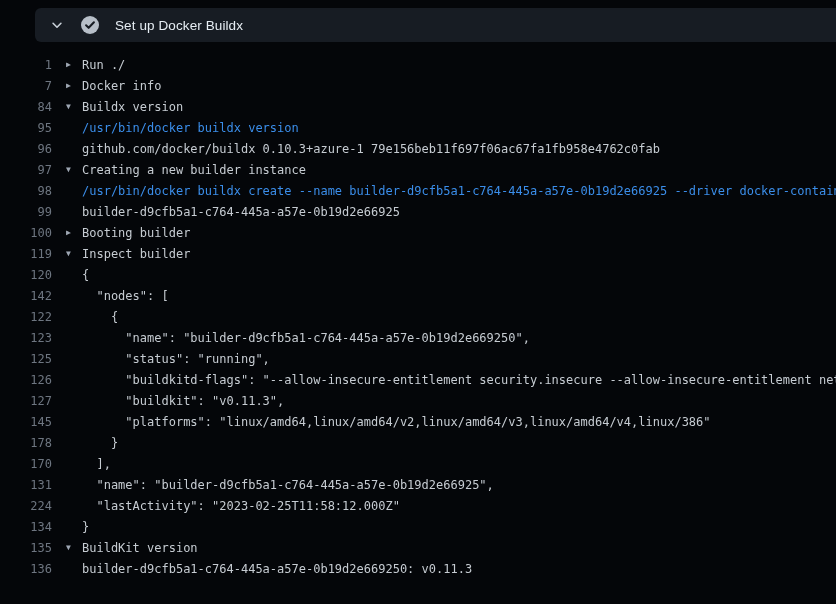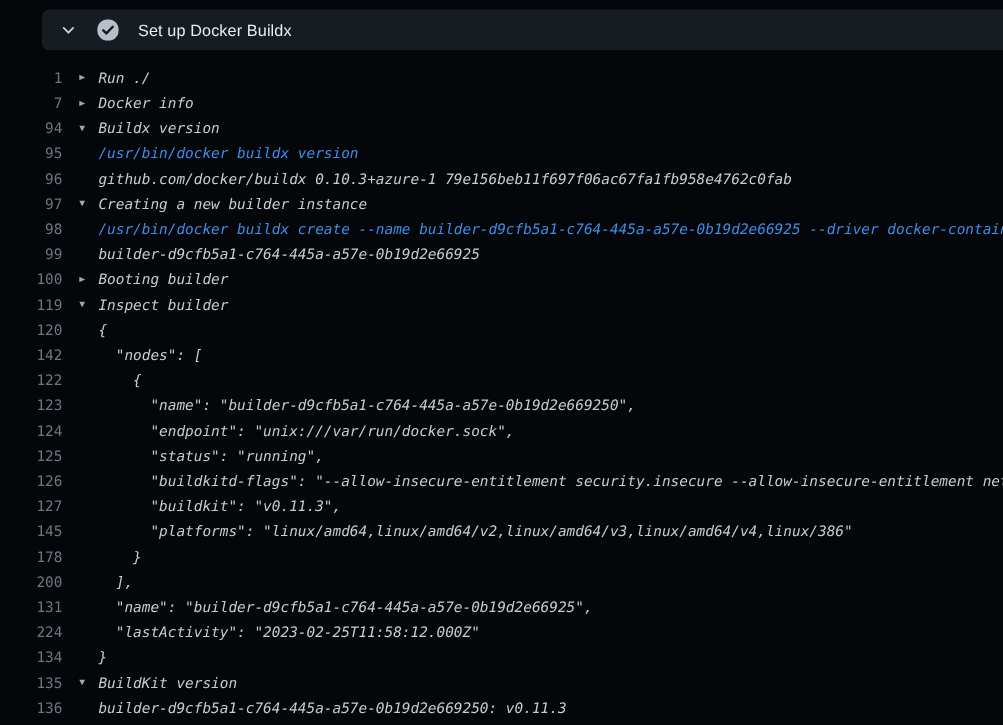--- a/index.html
+++ b/index.html
@@ -57,21 +57,21 @@
     user-select: none;
   }
   .row .marker {
     flex: 0 0 16px;
     margin-left: 14px;
     color: #9ea7b3;
     font-size: 8px;
     text-align: left;
     line-height: 21px;
   }
-  .row .text { color: #c6ccd2; font-style: italic; }
+  .row .text { color: #c6ccd2; }
   .row .text.cmd { color: #3b8eea; }
 </style>
 </head>
 <body>
 
 <div class="page">
 
   <div class="step-header">
     <span class="chevron">
       <svg width="14" height="14" viewBox="0 0 16 16" fill="none">
@@ -83,39 +83,38 @@
         <circle cx="8" cy="8" r="8" fill="#b7bfc8"></circle>
         <path d="M4.5 8.2l2.3 2.3 4.7-4.9" stroke="#171c23" stroke-width="1.8" fill="none" stroke-linecap="round" stroke-linejoin="round"></path>
       </svg>
     </span>
     <span class="step-title">Set up Docker Buildx</span>
   </div>
 
   <div class="log">
       <div class="row group"><span class="num">1</span><span class="marker">▶</span><span class="text">Run ./</span></div>
       <div class="row group"><span class="num">7</span><span class="marker">▶</span><span class="text">Docker info</span></div>
-      <div class="row group"><span class="num">94</span><span class="marker">▼</span><span class="text">Buildx version</span></div>
+      <div class="row group"><span class="num">84</span><span class="marker">▼</span><span class="text">Buildx version</span></div>
       <div class="row"><span class="num">95</span><span class="marker"></span><span class="text cmd">/usr/bin/docker buildx version</span></div>
       <div class="row"><span class="num">96</span><span class="marker"></span><span class="text">github.com/docker/buildx 0.10.3+azure-1 79e156beb11f697f06ac67fa1fb958e4762c0fab</span></div>
       <div class="row group"><span class="num">97</span><span class="marker">▼</span><span class="text">Creating a new builder instance</span></div>
       <div class="row"><span class="num">98</span><span class="marker"></span><span class="text cmd">/usr/bin/docker buildx create --name builder-d9cfb5a1-c764-445a-a57e-0b19d2e66925 --driver docker-container</span></div>
       <div class="row"><span class="num">99</span><span class="marker"></span><span class="text">builder-d9cfb5a1-c764-445a-a57e-0b19d2e66925</span></div>
       <div class="row group"><span class="num">100</span><span class="marker">▶</span><span class="text">Booting builder</span></div>
       <div class="row group"><span class="num">119</span><span class="marker">▼</span><span class="text">Inspect builder</span></div>
       <div class="row"><span class="num">120</span><span class="marker"></span><span class="text">{</span></div>
       <div class="row"><span class="num">142</span><span class="marker"></span><span class="text">  "nodes": [</span></div>
       <div class="row"><span class="num">122</span><span class="marker"></span><span class="text">    {</span></div>
       <div class="row"><span class="num">123</span><span class="marker"></span><span class="text">      "name": "builder-d9cfb5a1-c764-445a-a57e-0b19d2e669250",</span></div>
-      <div class="row"><span class="num">124</span><span class="marker"></span><span class="text">      "endpoint": "unix:///var/run/docker.sock",</span></div>
       <div class="row"><span class="num">125</span><span class="marker"></span><span class="text">      "status": "running",</span></div>
       <div class="row"><span class="num">126</span><span class="marker"></span><span class="text">      "buildkitd-flags": "--allow-insecure-entitlement security.insecure --allow-insecure-entitlement networ</span></div>
       <div class="row"><span class="num">127</span><span class="marker"></span><span class="text">      "buildkit": "v0.11.3",</span></div>
       <div class="row"><span class="num">145</span><span class="marker"></span><span class="text">      "platforms": "linux/amd64,linux/amd64/v2,linux/amd64/v3,linux/amd64/v4,linux/386"</span></div>
       <div class="row"><span class="num">178</span><span class="marker"></span><span class="text">    }</span></div>
-      <div class="row"><span class="num">200</span><span class="marker"></span><span class="text">  ],</span></div>
+      <div class="row"><span class="num">170</span><span class="marker"></span><span class="text">  ],</span></div>
       <div class="row"><span class="num">131</span><span class="marker"></span><span class="text">  "name": "builder-d9cfb5a1-c764-445a-a57e-0b19d2e66925",</span></div>
       <div class="row"><span class="num">224</span><span class="marker"></span><span class="text">  "lastActivity": "2023-02-25T11:58:12.000Z"</span></div>
       <div class="row"><span class="num">134</span><span class="marker"></span><span class="text">}</span></div>
       <div class="row group"><span class="num">135</span><span class="marker">▼</span><span class="text">BuildKit version</span></div>
       <div class="row"><span class="num">136</span><span class="marker"></span><span class="text">builder-d9cfb5a1-c764-445a-a57e-0b19d2e669250: v0.11.3</span></div>
     </div>
 
 </div>
 
 </body></html>

